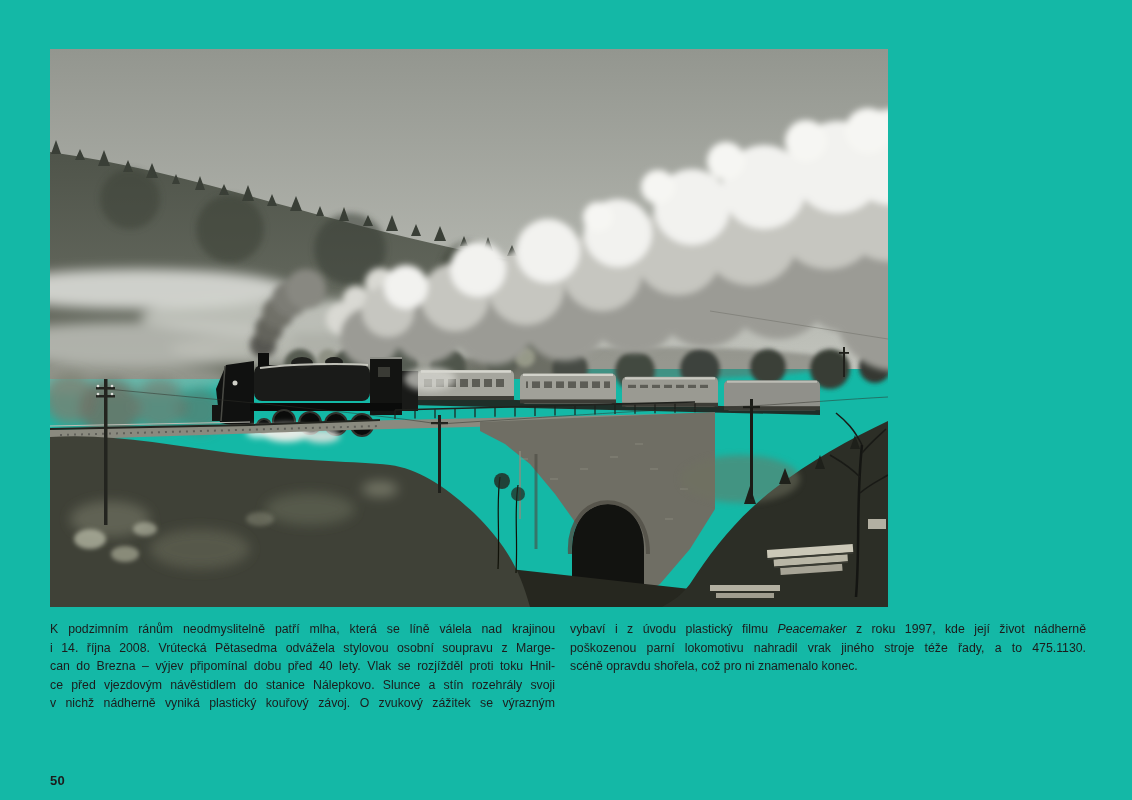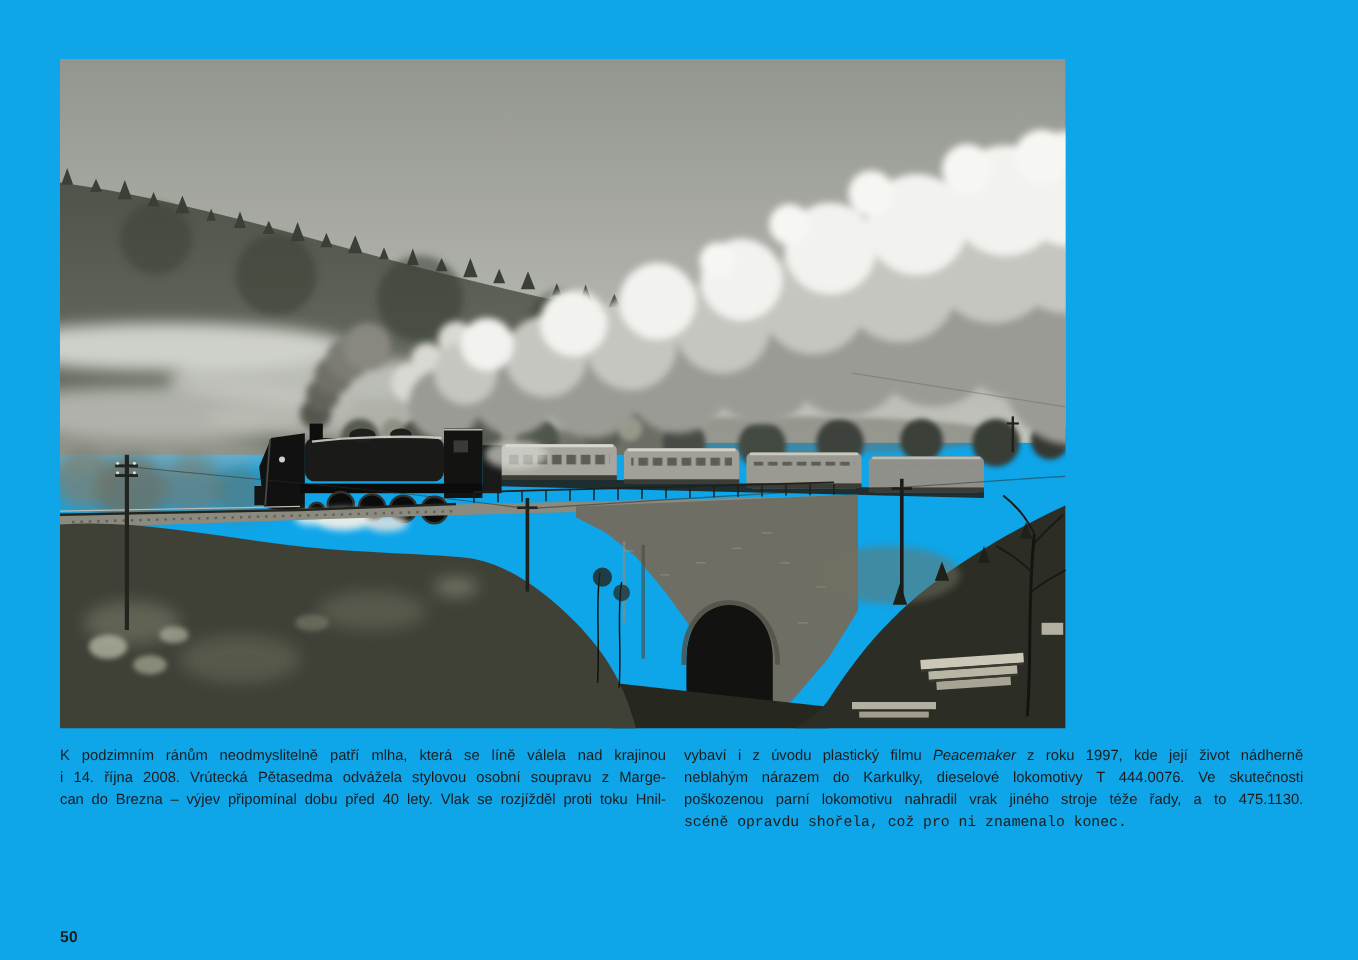--- a/index.html
+++ b/index.html
@@ -1,26 +1,26 @@
 <!DOCTYPE html>
 <html><head>
 <meta charset="utf-8">
 <style>
   html,body{margin:0;padding:0;background:#ffffff;}
   body{width:1132px;height:800px;overflow:hidden;position:relative;
        font-family:"Liberation Sans","DejaVu Sans",sans-serif;}
-  .page{position:absolute;inset:0;background:#0ea5e9;}
+  .page{position:absolute;inset:0;background:#14b8a6;}
   .photo-wrap{position:absolute;left:50px;top:49px;width:838px;height:558px;}
   .photo-wrap svg{display:block;width:838px;height:558px;}
   .col{position:absolute;top:620px;color:#1c1c1c;font-size:12.3px;
        line-height:18.55px;letter-spacing:0px;}
   .col-left{left:50px;width:505px;}
   .col-right{left:570px;width:516px;}
   .jl{text-align:justify;text-align-last:justify;overflow:hidden;height:18.55px;}
-  .jl-last{text-align:left;text-align-last:left;font-family:Liberation Mono, monospace;}
+  .jl-last{text-align:left;text-align-last:left;}
   .ital{font-style:italic;}
   .pagenum{position:absolute;left:50px;top:761px;font-size:13px;font-weight:bold;
            color:#1c1c1c;letter-spacing:0.3px;margin-top:12px;}
 </style>
 </head>
 <body>
 
 <div class="page">
 
   <div class="photo-wrap">
@@ -271,25 +271,26 @@
         <rect x="789" y="303" width="10" height="1.8" fill="#20211c"></rect>
         <path d="M57,340 C180,352 300,362 389,375 M389,375 C500,368 610,360 701,357 M701,357 C750,354 800,350 838,348" stroke="#2e2f29" stroke-width="0.9" fill="none" opacity="0.55"></path>
       </g>
     </svg>
   </div>
 
   <div class="col col-left">
     <div class="jl">K podzimním ránům neodmyslitelně patří mlha, která se líně válela nad krajinou</div>
     <div class="jl">i 14. října 2008. Vrútecká Pětasedma odvážela stylovou osobní soupravu z Marge-</div>
     <div class="jl">can do Brezna – výjev připomínal dobu před 40 lety. Vlak se rozjížděl proti toku Hnil-</div>
+    <div class="jl">ce před vjezdovým návěstidlem do stanice Nálepkovo. Slunce a stín rozehrály svoji</div>
+    <div class="jl">v nichž nádherně vyniká plastický kouřový závoj. O zvukový zážitek se výrazným</div>
   </div>
 
   <div class="col col-right">
     <div class="jl">
       <span>vybaví i z úvodu plastický filmu </span><span class="ital">Peacemaker</span><span> z roku 1997, kde její život nádherně</span>
     </div>
-    <div class="jl">neblahým nárazem do Karkulky, dieselové lokomotivy T 444.0076. Ve skutečnosti</div>
     <div class="jl">poškozenou parní lokomotivu nahradil vrak jiného stroje téže řady, a to 475.1130.</div>
     <div class="jl jl-last">scéně opravdu shořela, což pro ni znamenalo konec.</div>
   </div>
 
   <div class="pagenum">50</div>
 </div>
 
 </body></html>

